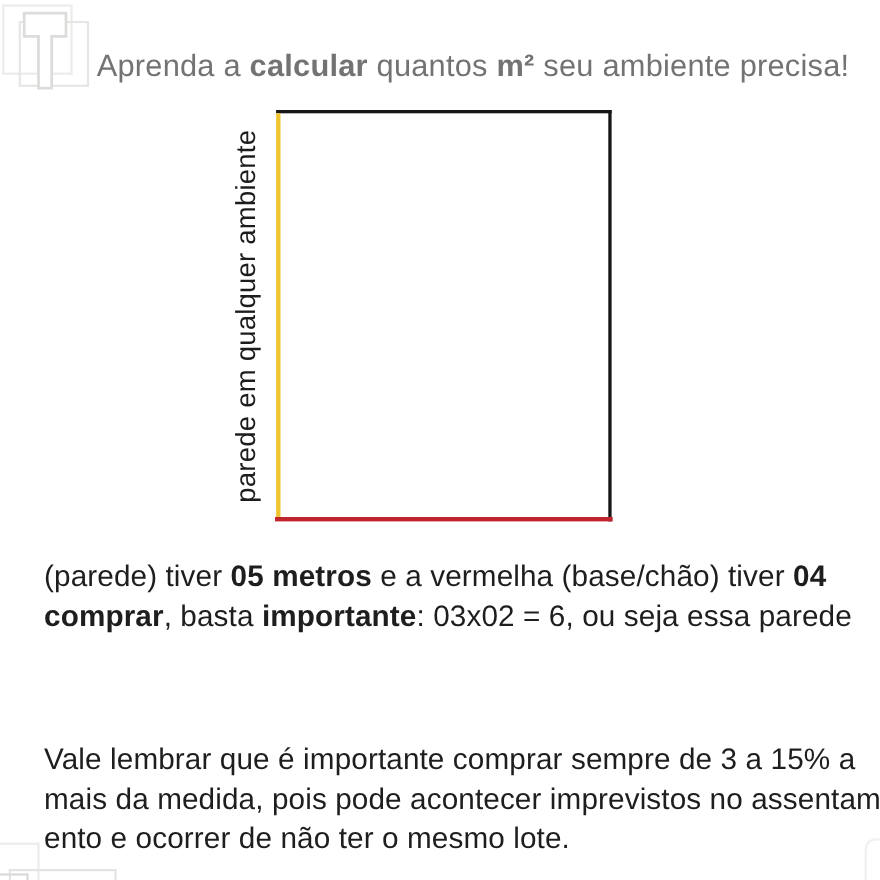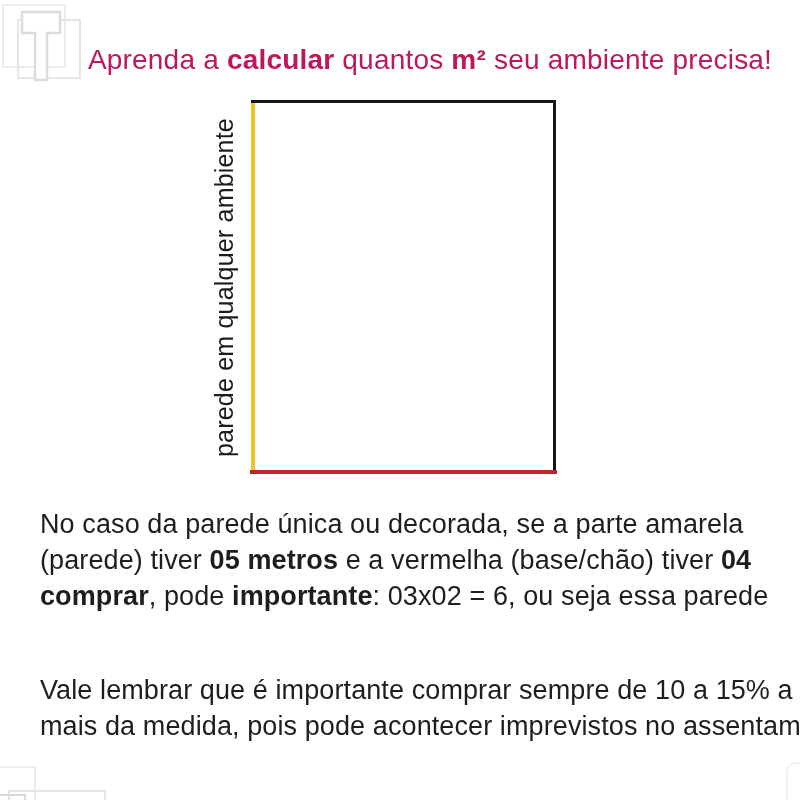--- a/index.html
+++ b/index.html
@@ -28,21 +28,21 @@
 
   
   .headline {
     position: absolute;
     left: 60px;
     right: 0;
     top: 44px;
     text-align: center;
     font-size: 28px;
     letter-spacing: 0.2px;
-    color: #be185d;
+    color: #737373;
     white-space: nowrap;
   }
 
   
   .wall-diagram {
     position: absolute;
     left: 251px;
     top: 100px;
     width: 305px;
     height: 374px;
@@ -116,25 +116,25 @@
 </div>
 
 <div class="wall-diagram">
   <div class="edge edge-top" style="background-color: rgb(22, 22, 22);"></div>
   <div class="edge edge-right" style="background-color: rgb(22, 22, 22);"></div>
   <div class="edge edge-left" style="background-color: rgb(240, 196, 48);"></div>
   <div class="edge edge-bottom" style="background-color: rgb(194, 36, 46);"></div>
 </div>
 
 <div class="paragraph para-1">
-    <div class="tline"><span>No caso da parede única ou decorada, se a parte amarela</span></div>
     <div class="tline"><span>(parede) tiver </span><span class="b">05 metros</span><span> e a vermelha (base/chão) tiver </span><span class="b">04</span></div>
-    <div class="tline"><span class="b">comprar</span><span>, pode </span><span class="b">importante</span><span>: 03x02 = 6, ou seja essa parede</span></div>
+    <div class="tline"><span class="b">comprar</span><span>, basta </span><span class="b">importante</span><span>: 03x02 = 6, ou seja essa parede</span></div>
   </div>
 <div class="paragraph para-2">
-    <div class="tline"><span>Vale lembrar que é importante comprar sempre de 10 a 15% a</span></div>
+    <div class="tline"><span>Vale lembrar que é importante comprar sempre de 3 a 15% a</span></div>
     <div class="tline"><span>mais da medida, pois pode acontecer imprevistos no assentam-</span></div>
+    <div class="tline"><span>ento e ocorrer de não ter o mesmo lote.</span></div>
   </div>
 
 <div class="corner-square sq-bl-1"></div>
 <div class="corner-square sq-bl-2"></div>
 <div class="corner-square sq-bl-3"></div>
 <div class="corner-square sq-br-1"></div>
 
 </body></html>

